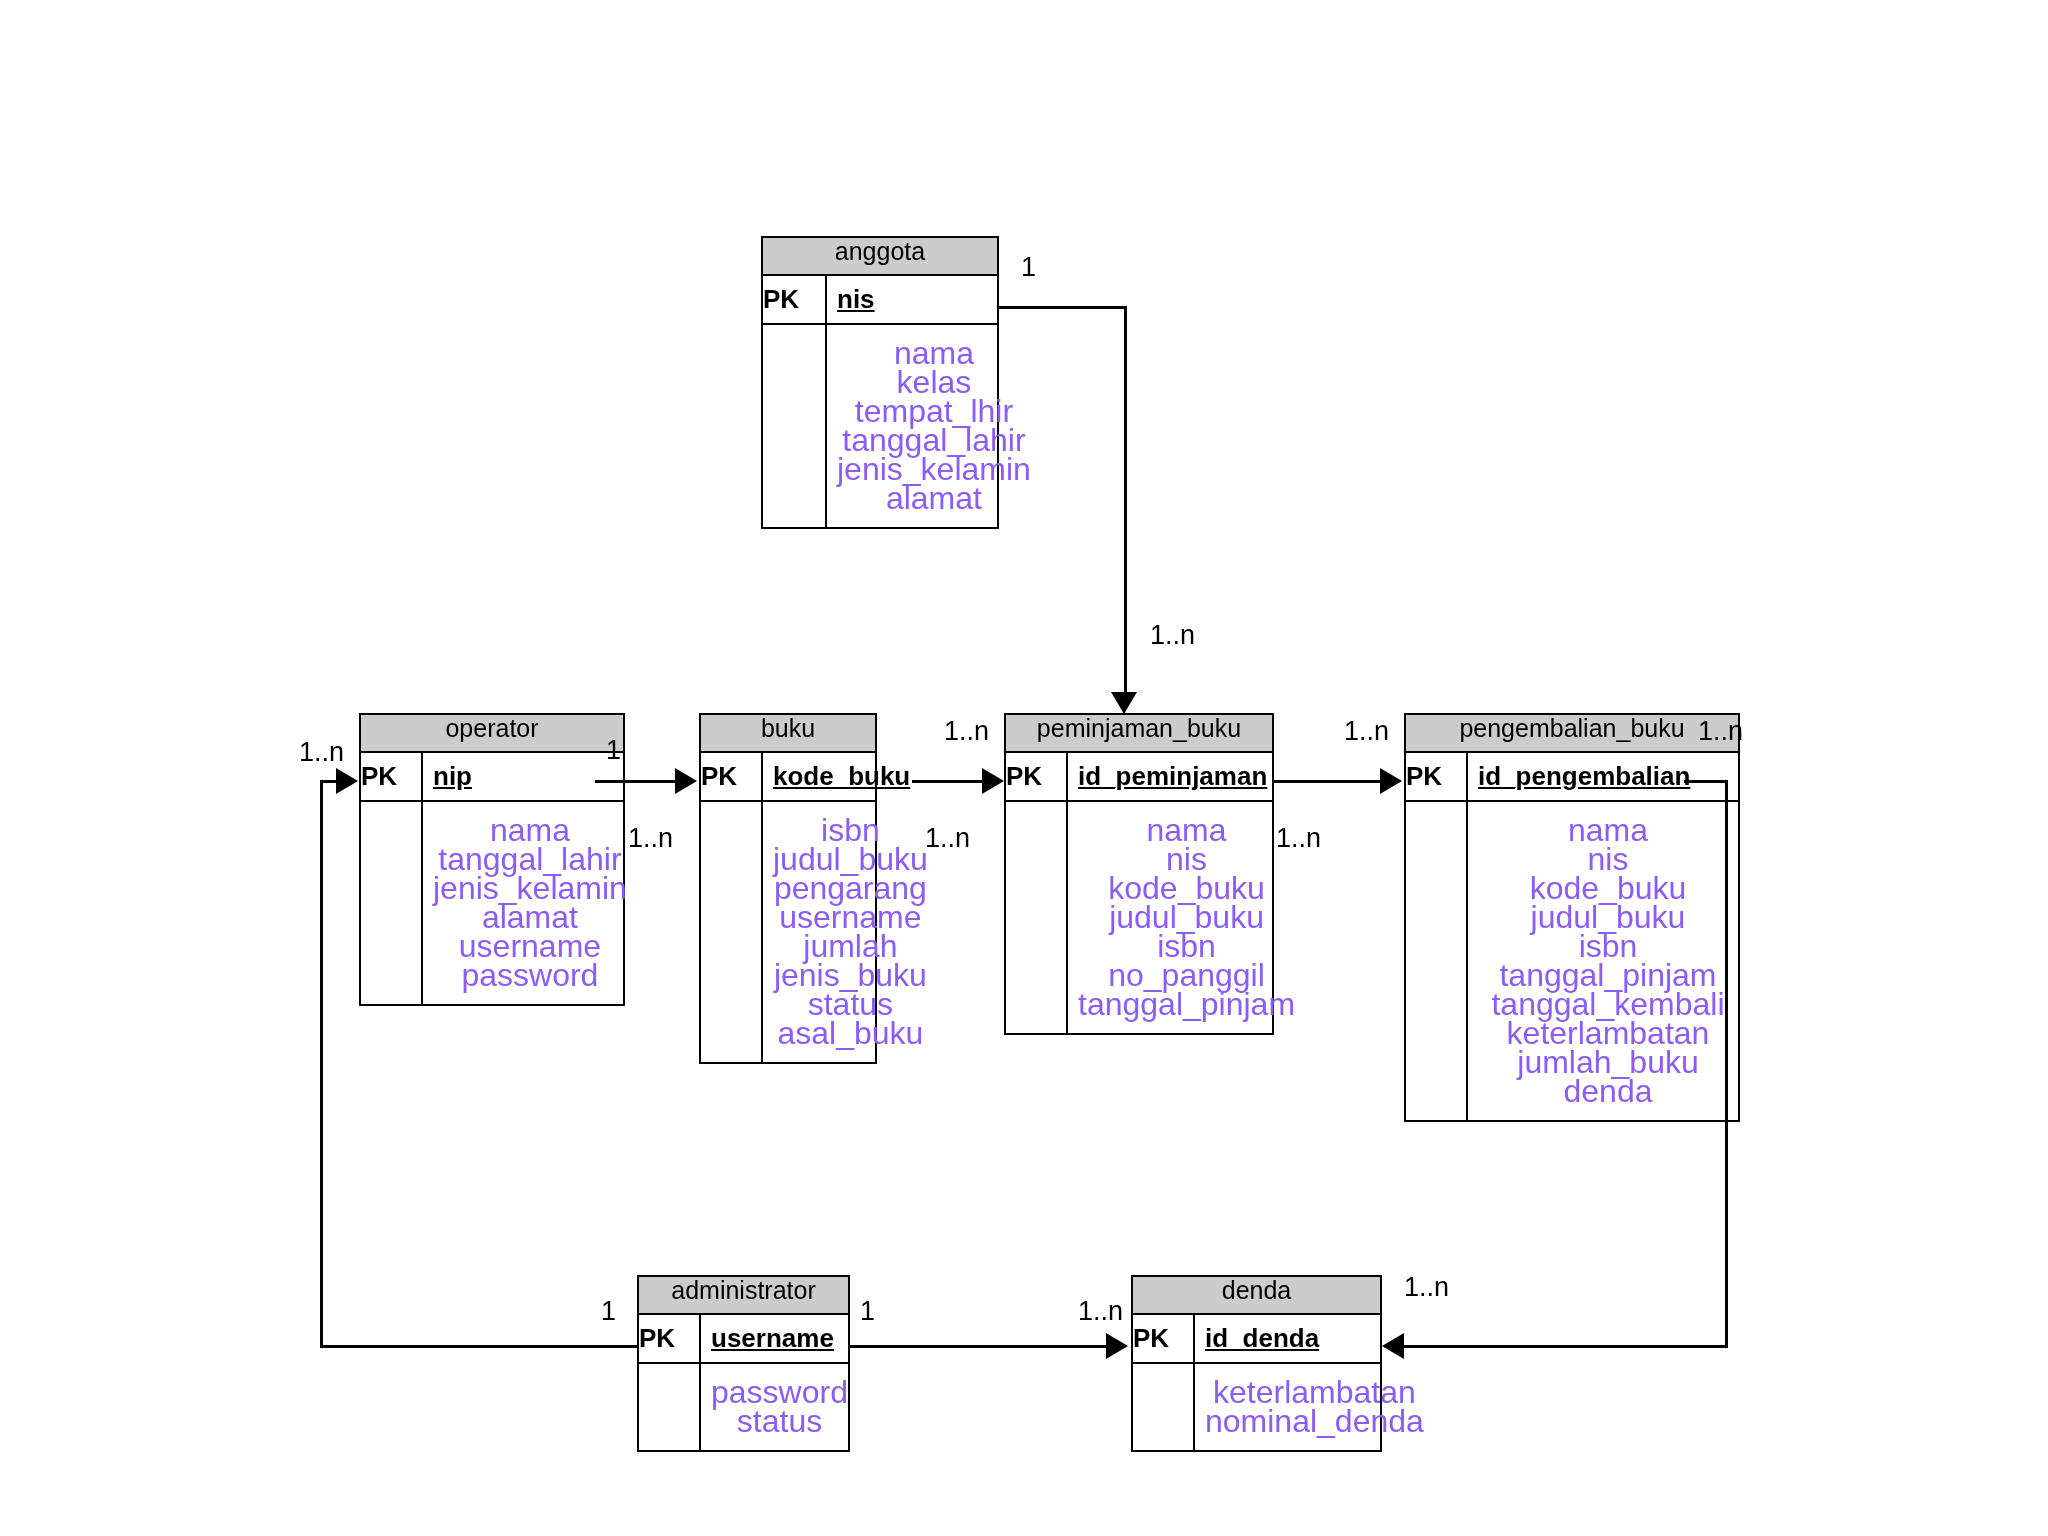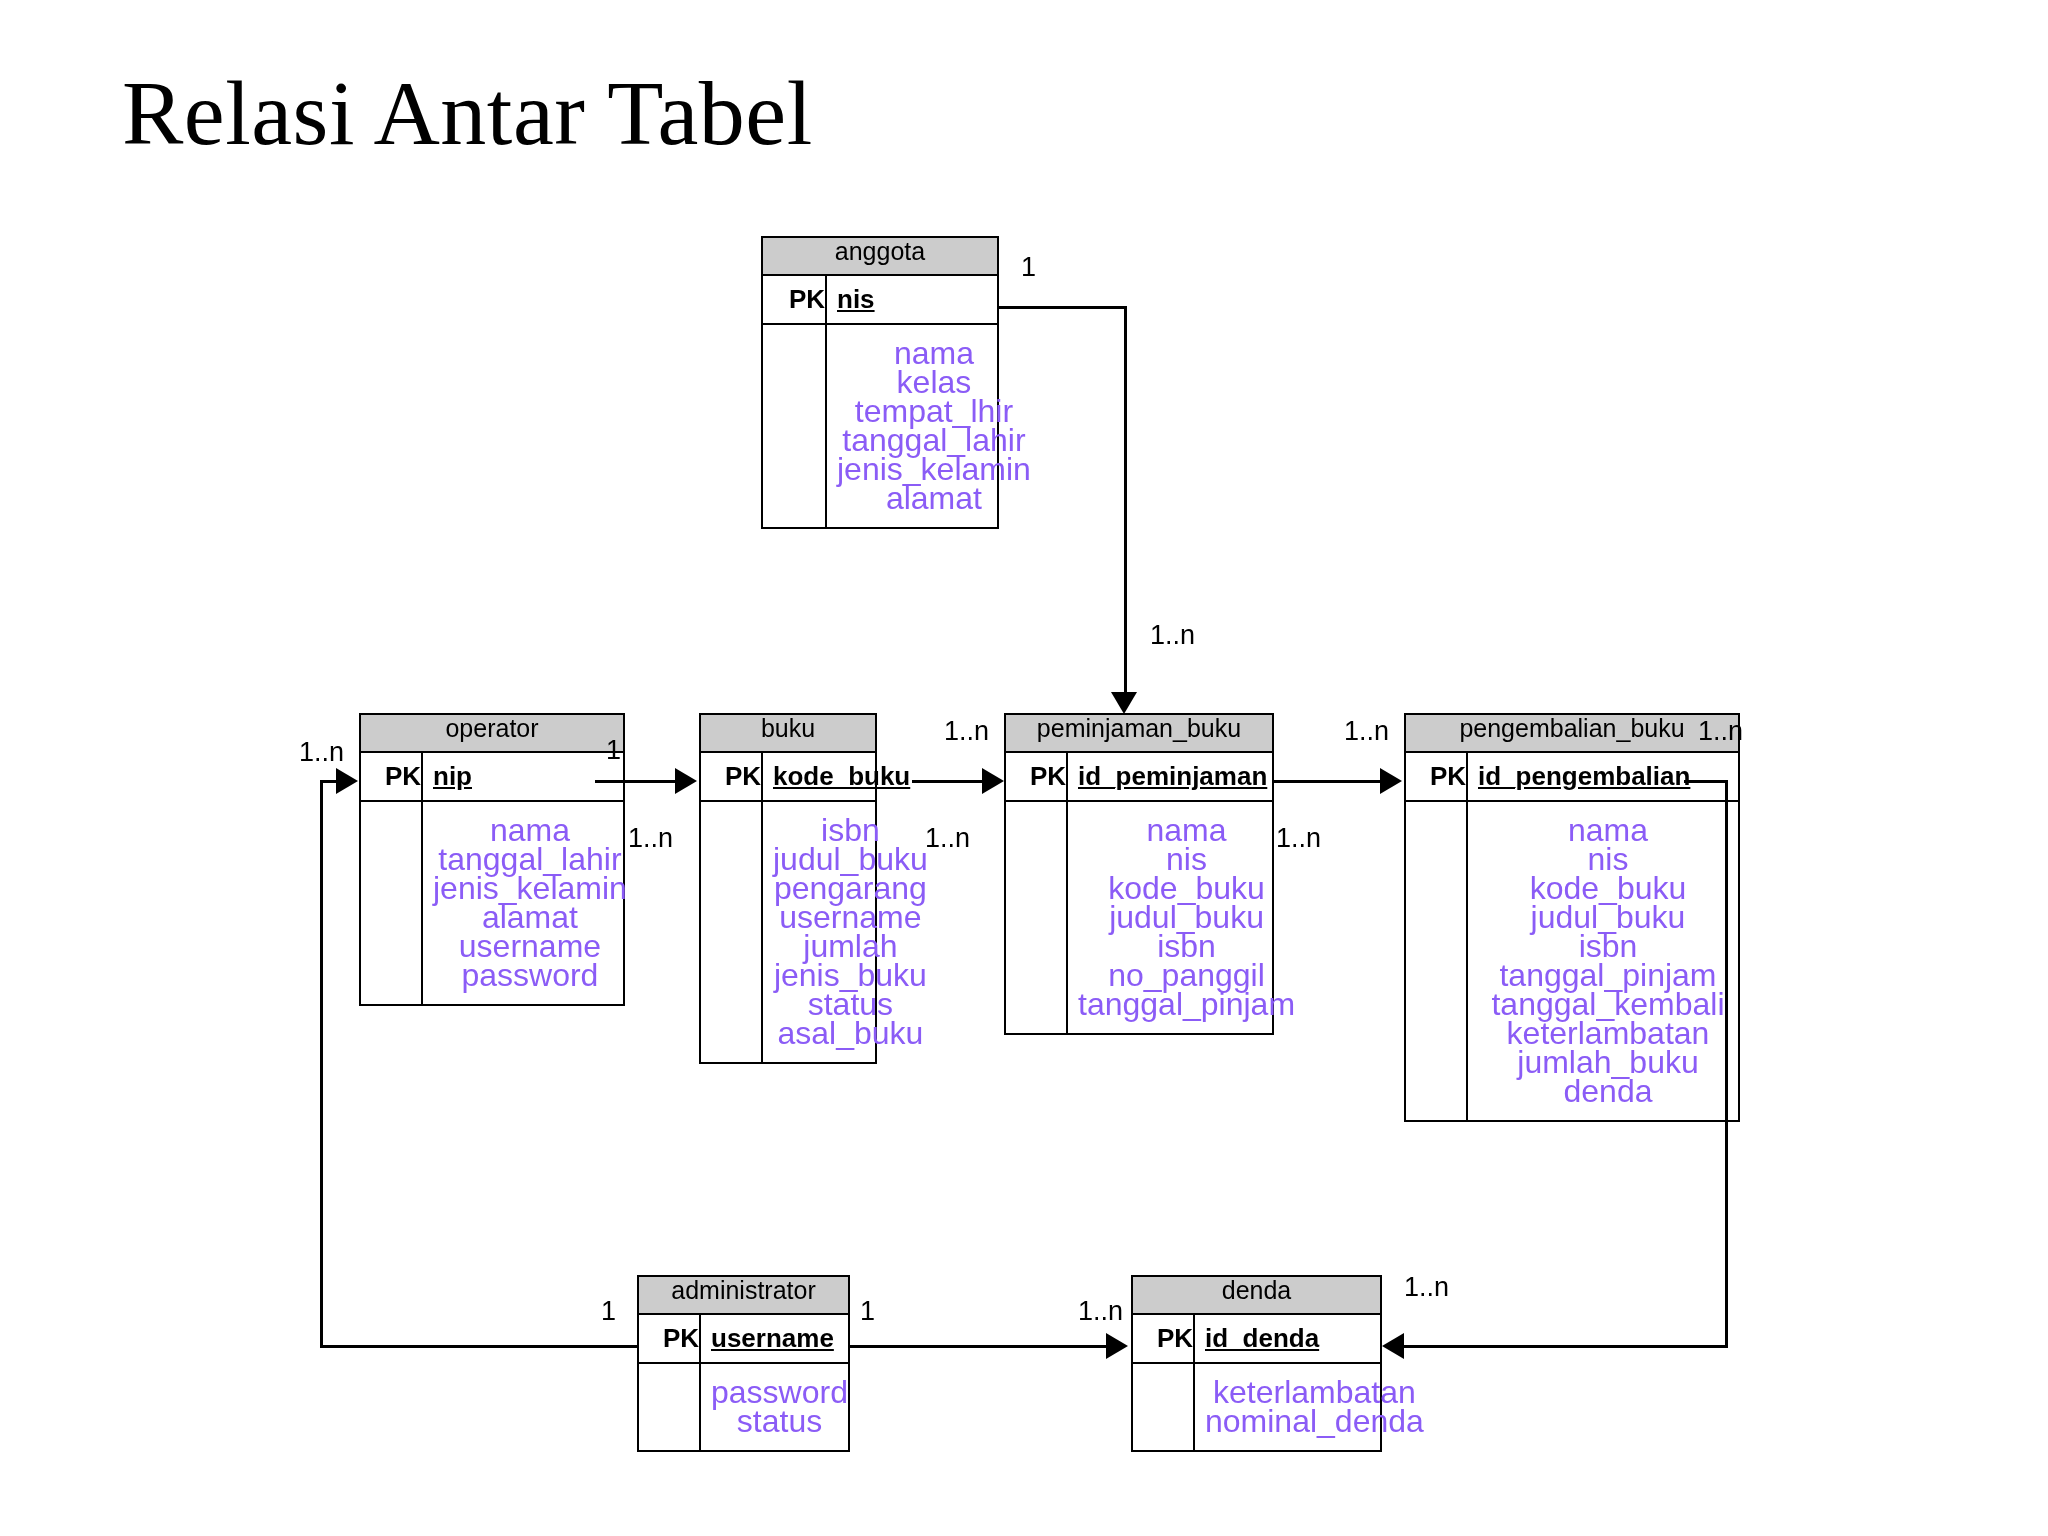--- a/index.html
+++ b/index.html
@@ -52,21 +52,21 @@
   .ent-row.pk-row {
     border-bottom: 2px solid #000000;
   }
   .ent-keycell {
     box-sizing: border-box;
     border-right: 2px solid #000000;
     font-weight: bold;
     font-size: 26px;
     color: #000000;
     padding: 8px 0 8px 0;
-    text-align: right;
+    text-align: left;
     flex: 0 0 auto;
   }
   .ent-keylabel {
     box-sizing: border-box;
     font-weight: bold;
     font-size: 26px;
     text-decoration: underline;
     color: #000000;
     padding: 8px 0 8px 10px;
     flex: 1 1 auto;
@@ -123,21 +123,20 @@
     font-size: 27px;
     color: #000000;
     white-space: nowrap;
   }
 </style>
 </head>
 <body>
 
 <div id="canvas">
 
-  <div id="page-title">Relasi Antar Tabel</div>
 
   <div class="entity" style="left:761px; top:236px; width:238px;">
     <div class="ent-title">anggota</div>
     <div class="ent-row pk-row">
       <div class="ent-keycell" style="width:64px;">PK</div>
       <div class="ent-keylabel">nis</div>
     </div>
     <div class="ent-row">
       <div class="ent-attrcell" style="width:64px;"></div>
       <div class="ent-attrlist">

